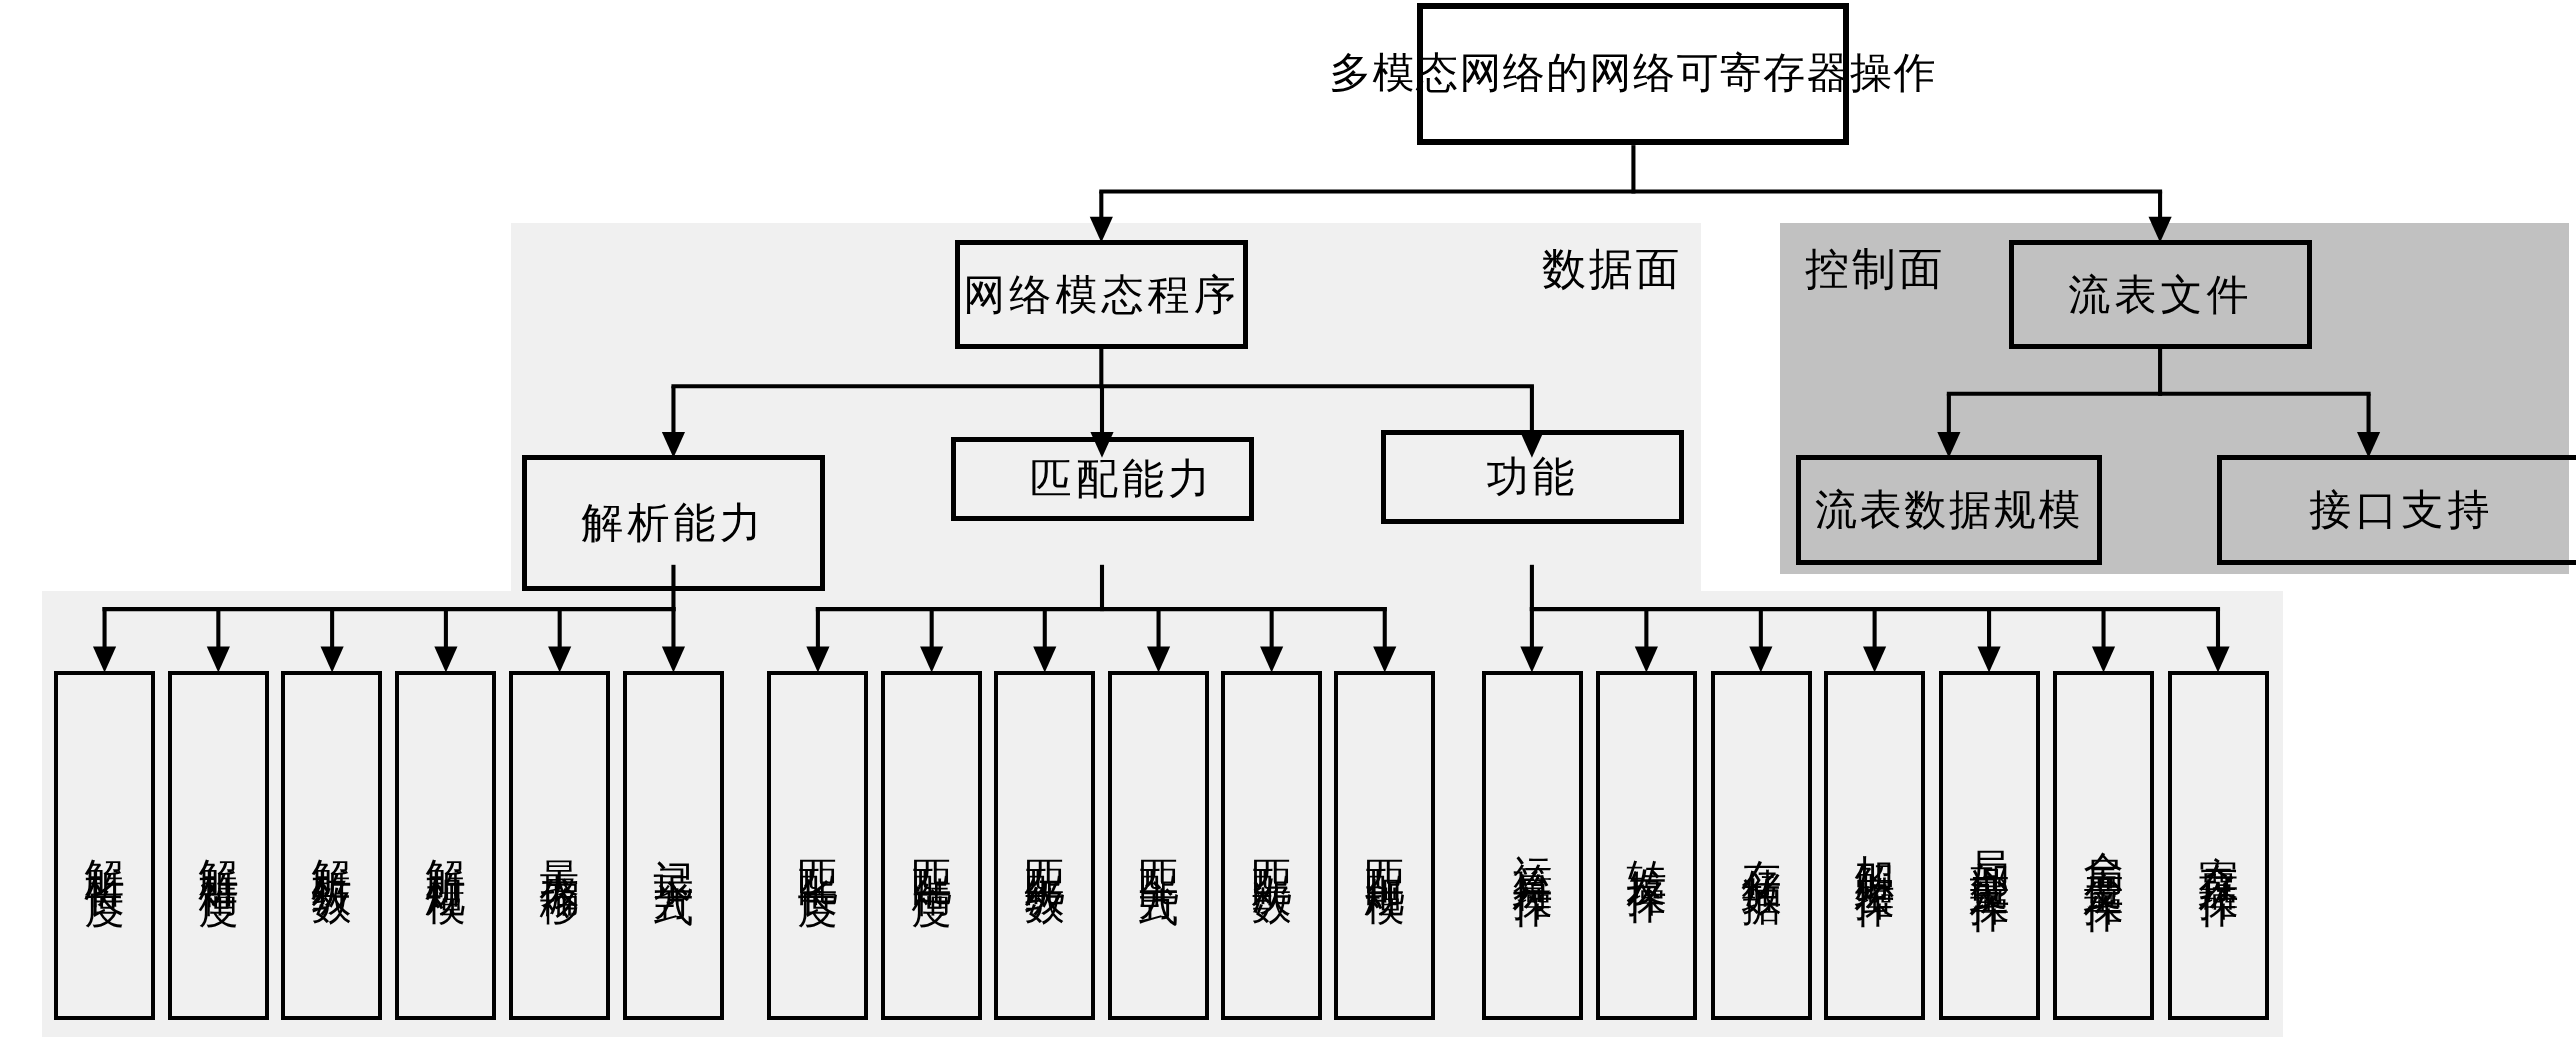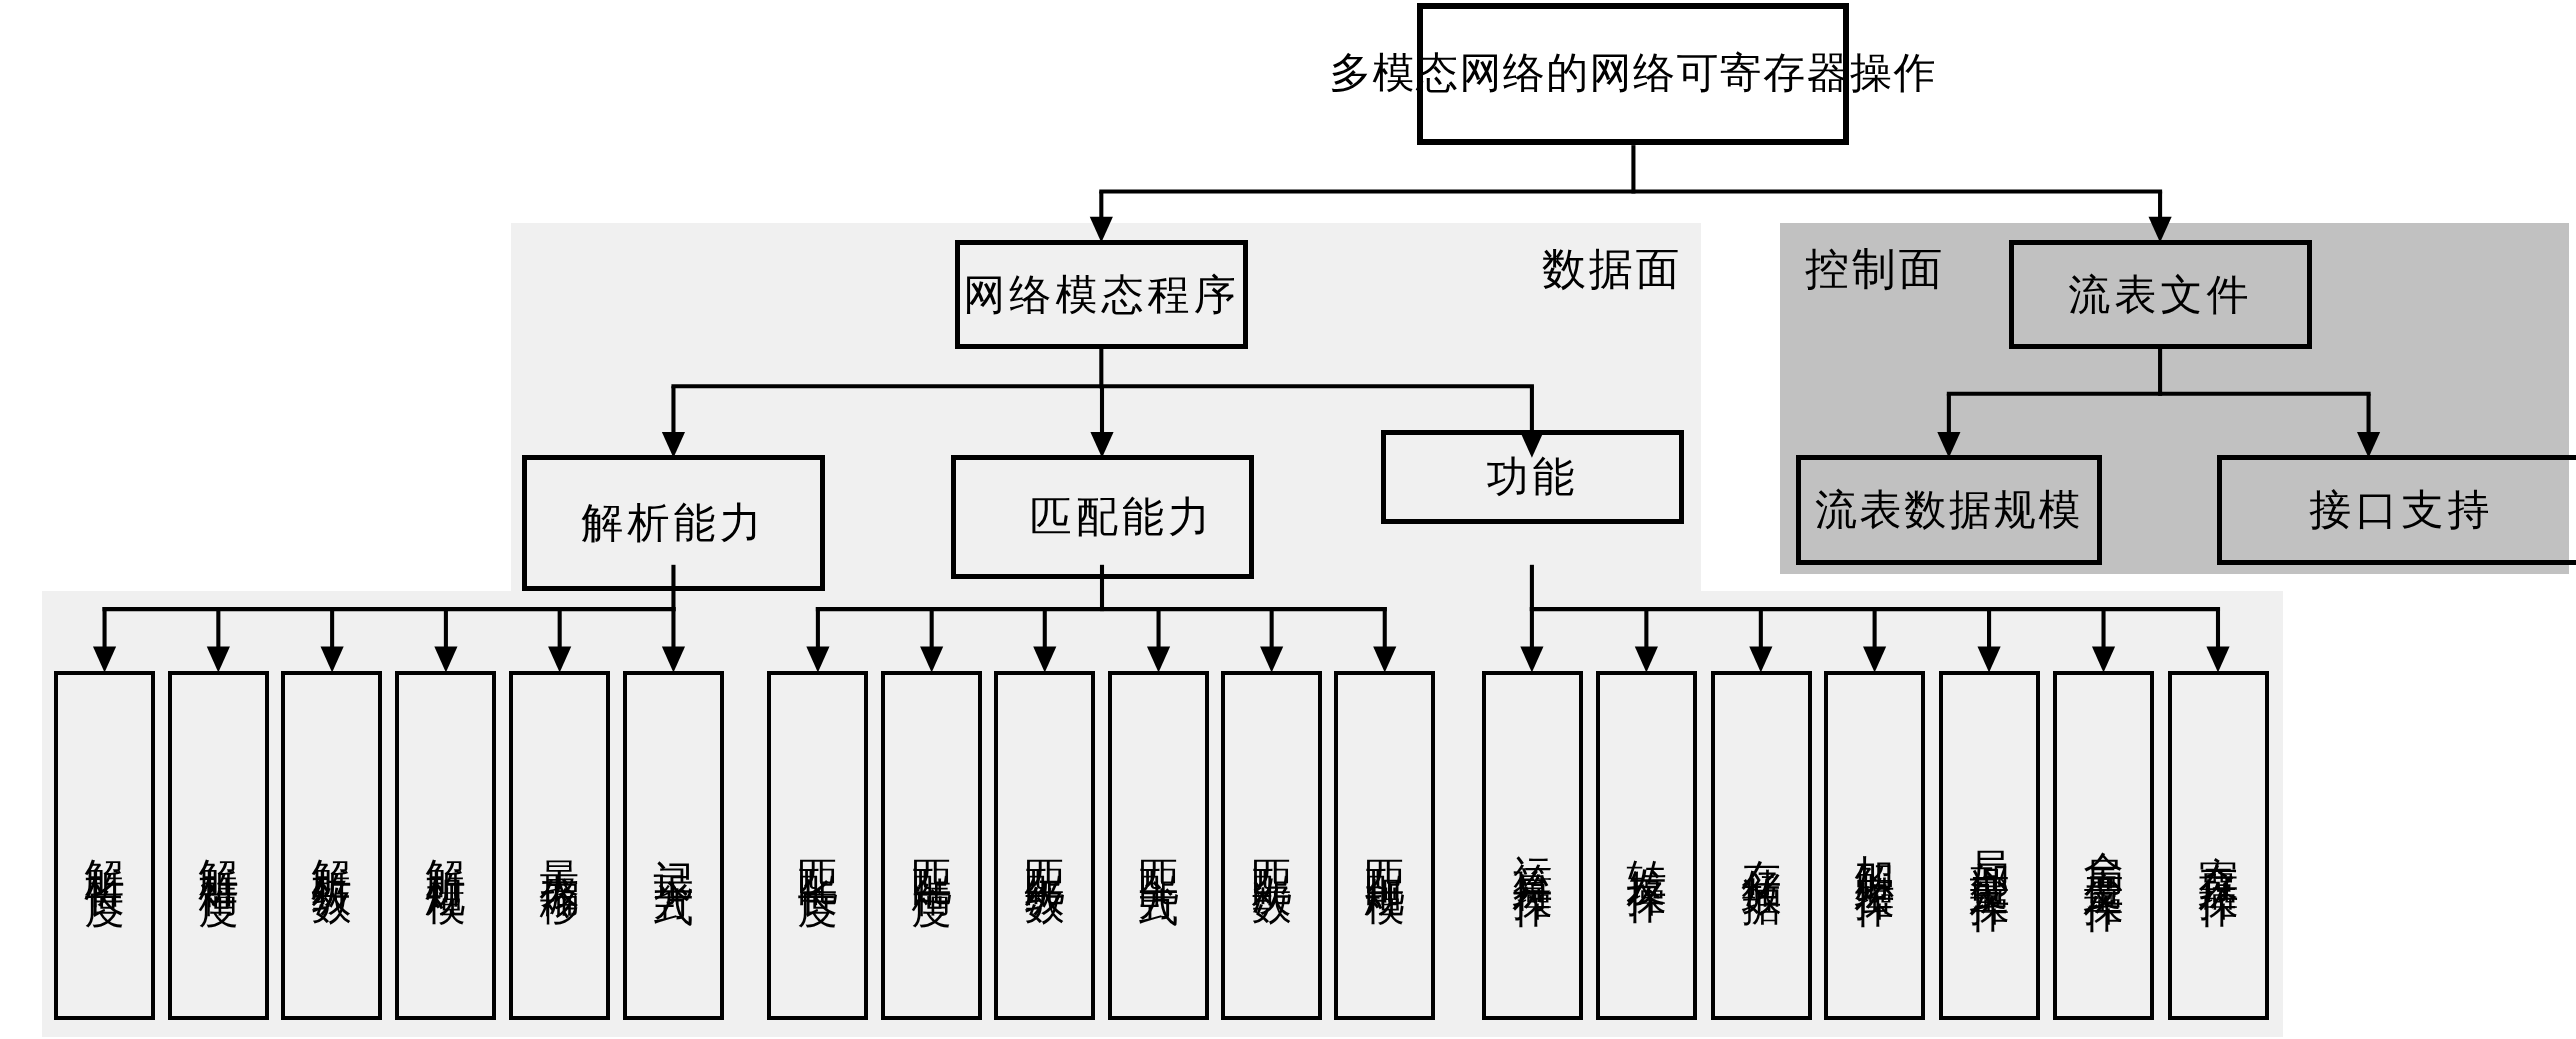--- a/index.html
+++ b/index.html
@@ -25,21 +25,21 @@
     background:transparent;
   }
   .node.root{
     left:1417px;top:2.7px;width:432px;height:142px;
     border-width:6.8px;background:#ffffff;
     flex-direction:row;line-height:59px;letter-spacing:1.4px;
   }
   #n-program{left:955px;top:240px;width:293px;height:109px;}
   #n-flowfile{left:2009px;top:240px;width:303px;height:109px;}
   #n-parse{left:522px;top:455px;width:303px;height:136px;}
-  #n-match{left:951px;top:455px;width:303px;height:124px;padding-left:39px;}
+  #n-match{left:951px;top:437px;width:303px;height:84px;padding-left:39px;}
   #n-func{left:1381px;top:430px;width:303px;height:94px;}
   #n-scale{left:1796px;top:455px;width:306px;height:110px;letter-spacing:2.7px;}
   #n-iface{left:2217px;top:455px;width:369px;height:110px;}
   .plane-label{
     position:absolute;font-size:44px;letter-spacing:2.7px;white-space:nowrap;margin-left:7px;
   }
   #lbl-data{left:1535px;top:240px;}
   #lbl-ctl{left:1798px;top:240px;}
   .leaf{
     position:absolute;top:671px;width:101px;height:349px;

